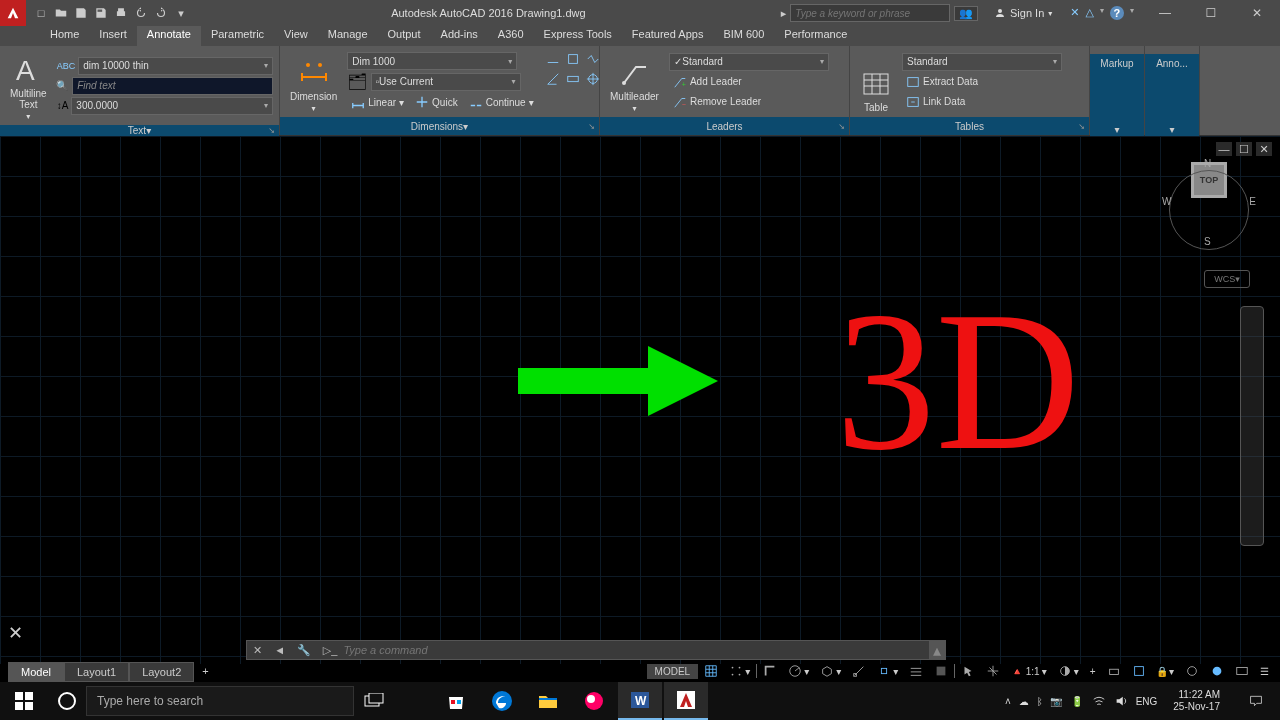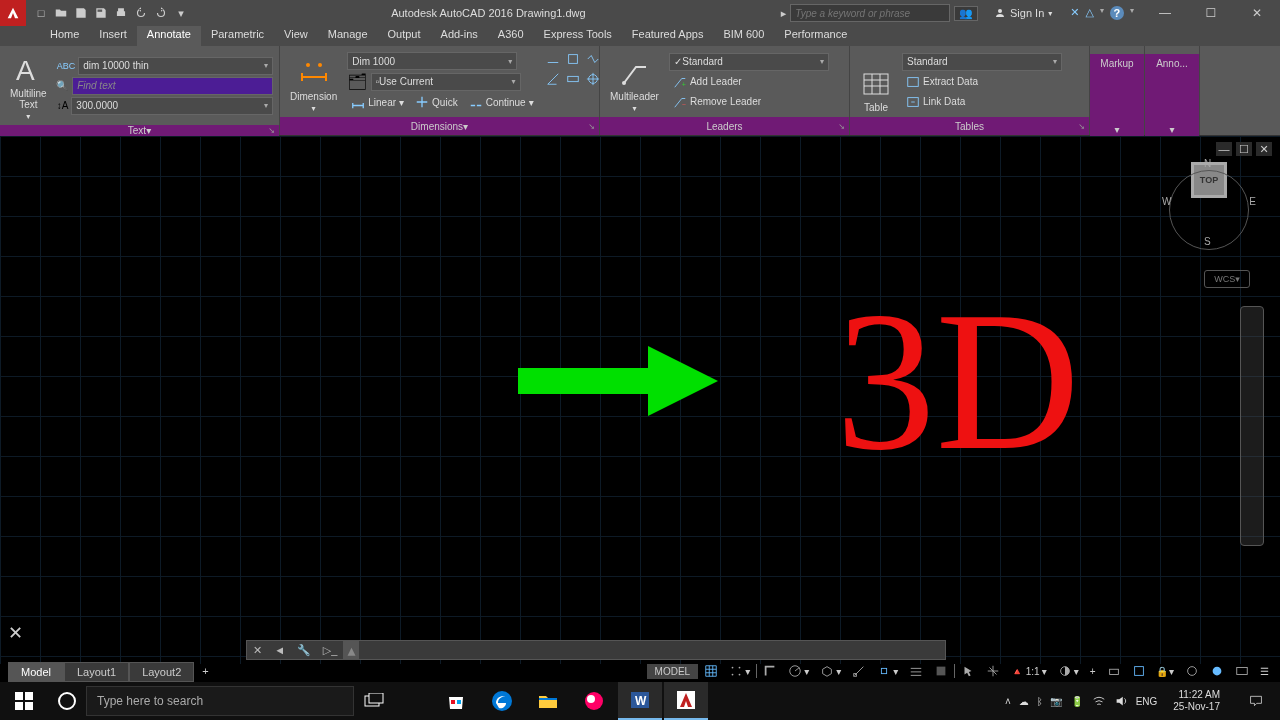--- a/index.html
+++ b/index.html
@@ -22,29 +22,29 @@
 
 
 .menubar { height:20px; background:#4a4a4a; display:flex; padding-left:40px; font-size:11px; }
 .menubar .tab { padding:2px 10px; color:#ddd; }
 .menubar .tab.active { background:#5a5a5a; color:#fff; }
 
 
 .ribbon { height:90px; background:#5a5a5a; display:flex; border-bottom:1px solid #333; }
 .panel { border-right:1px solid #444; display:flex; flex-direction:column; position:relative; }
 .panel-body { flex:1; display:flex; padding:4px 6px; gap:6px; }
-.panel-footer { height:18px; background:#701a75; text-align:center; font-size:10px; color:#ccc; display:flex; align-items:center; justify-content:center; position:relative; }
+.panel-footer { height:18px; background:#0c4a6e; text-align:center; font-size:10px; color:#ccc; display:flex; align-items:center; justify-content:center; position:relative; }
 .panel-footer .arrow { position:absolute; right:4px; font-size:8px; color:#999; }
 .big-btn { display:flex; flex-direction:column; align-items:center; justify-content:flex-end; padding:4px 4px 0; font-size:10px; color:#ddd; gap:2px; }
 .big-btn svg { width:32px; height:32px; }
 .vstack { display:flex; flex-direction:column; gap:2px; justify-content:center; }
 .hstack { display:flex; align-items:center; gap:3px; }
 .dropdown { height:18px; background:#4a4a4a; border:1px solid #666; color:#ddd; font-size:10px; display:flex; align-items:center; padding:0 4px; position:relative; }
 .dropdown::after { content:"▾"; position:absolute; right:4px; font-size:8px; color:#aaa; }
-.input-box { height:18px; background:#4c1d95; border:1px solid #666; color:#888; font-size:10px; font-style:italic; padding:0 4px; display:flex; align-items:center; }
+.input-box { height:18px; background:#0f172a; border:1px solid #666; color:#888; font-size:10px; font-style:italic; padding:0 4px; display:flex; align-items:center; }
 .small-btn { height:18px; padding:0 4px; display:flex; align-items:center; font-size:10px; color:#ddd; gap:3px; }
 .small-btn svg { width:14px; height:14px; }
 .icon-grid { display:grid; grid-template-columns:18px 18px 18px; grid-auto-rows:18px; gap:2px; }
 .icon-grid div { display:flex; align-items:center; justify-content:center; }
 .icon-grid svg { width:14px; height:14px; }
 
 
 .canvas { position:absolute; top:136px; left:0; right:0; bottom:56px; background:#000; }
 .canvas .grid { position:absolute; inset:0;
   background-image:
@@ -405,20 +405,21 @@
   <div class="txt3d">3D</div>
 
   <div class="ucs-x">✕</div>
 </div>
 
 <div class="cmdline-wrap">
   <div class="seg">✕</div>
   <div class="seg">◄</div>
   <div class="seg">🔧</div>
   <div class="seg">▷_</div>
+  <input placeholder="Type a command" style="">
   <div class="expand">▴</div>
 </div>
 
 <div class="modeltabs">
   <div class="mtab active">Model</div>
   <div class="mtab">Layout1</div>
   <div class="mtab">Layout2</div>
   <div class="plus">+</div>
 </div>
 

